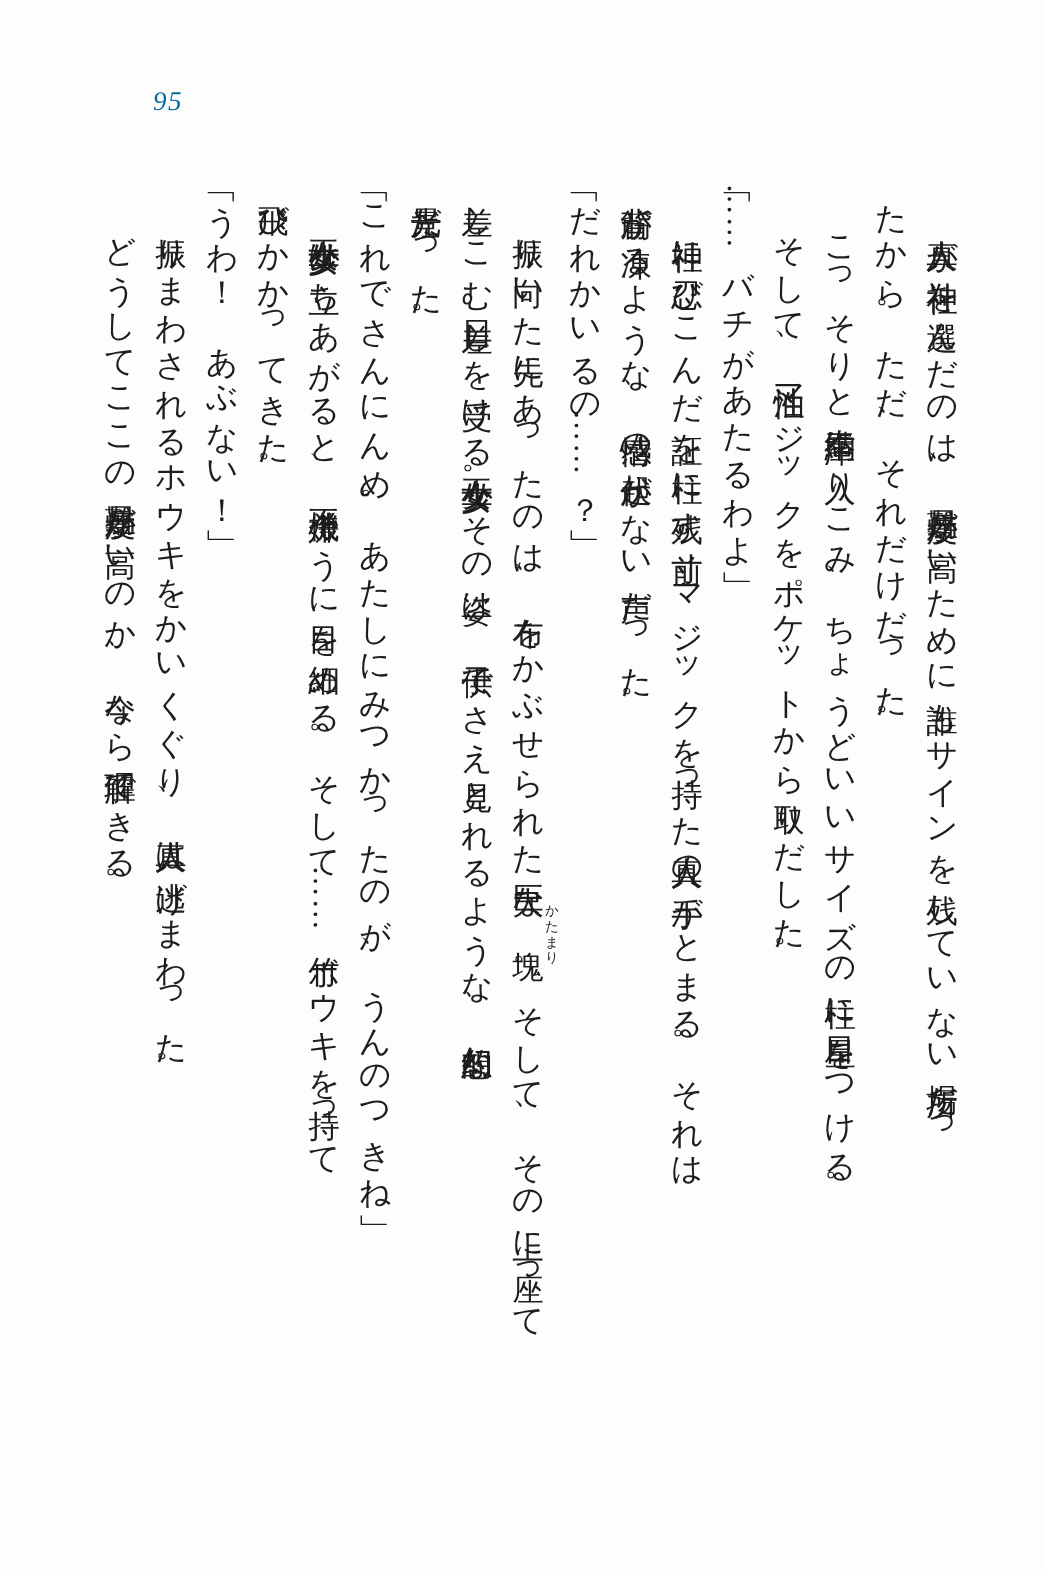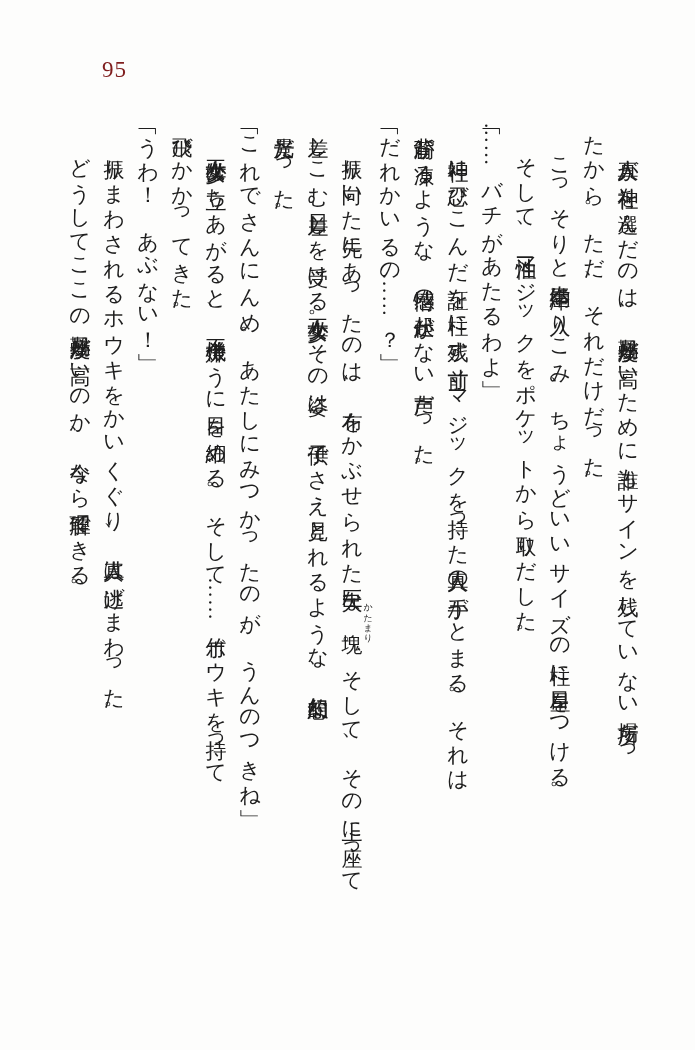--- a/index.html
+++ b/index.html
@@ -13,23 +13,24 @@
     height: 1050px;
     background: #fdfdfc;
     color: #1d1d1d;
     font-family: "Liberation Serif", "DejaVu Serif", serif;
     overflow: hidden;
   }
   .page-number {
     position: absolute;
     top: 57px;
     left: 102px;
-    font-size: 23px;
+    font-style: italic;
+    font-size: 18px;
     letter-spacing: 1px;
-    color: #7f1d1d;
+    color: #0369a1;
   }
   .text-block {
     position: absolute;
     top: 121px;
     right: 50px;
     width: 586px;
     height: 858px;
     writing-mode: vertical-rl;
     text-orientation: mixed;
     font-size: 21px;

